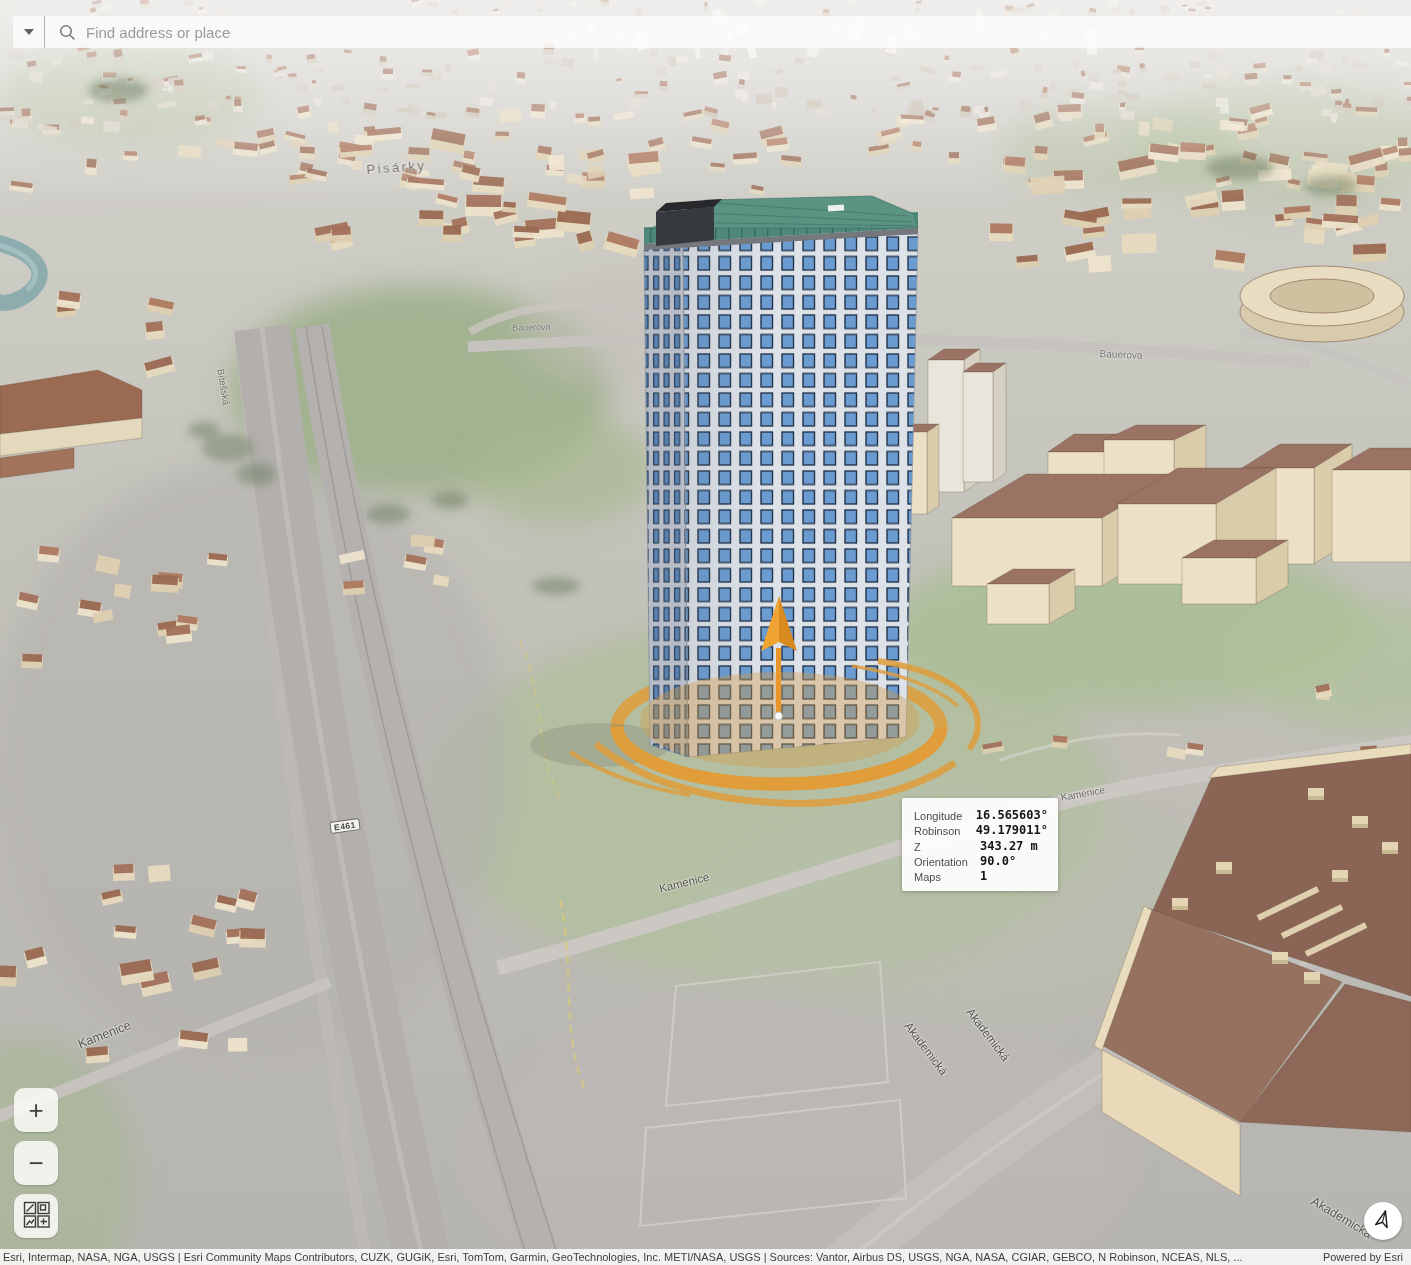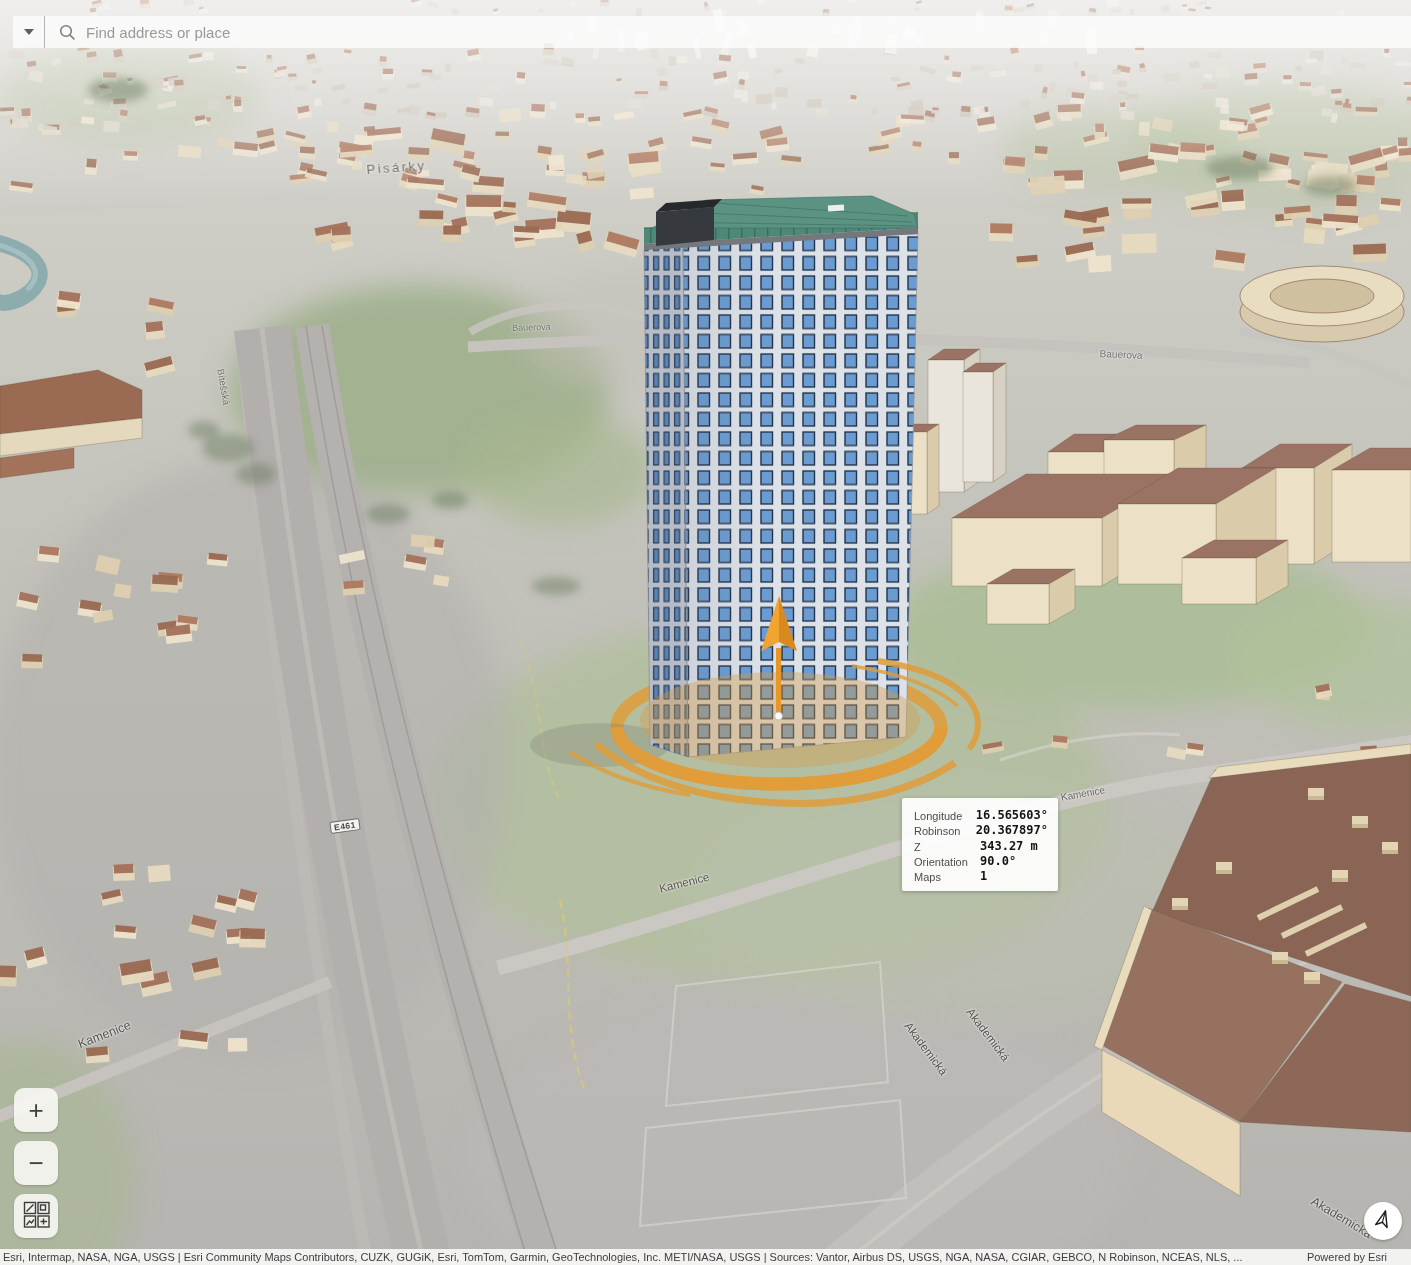--- a/index.html
+++ b/index.html
@@ -54,21 +54,21 @@
   #basemap{top:1194px;}
   .navbtn{position:absolute;left:1364px;top:1202px;width:38px;height:38px;border:none;
     border-radius:50%;background:#fff;box-shadow:0 1px 3px rgba(0,0,0,.3);cursor:pointer;
     display:flex;align-items:center;justify-content:center;z-index:20;}
 
   
   .attrib{position:absolute;left:0;bottom:0;width:1411px;height:16px;z-index:25;
     background:rgba(251,251,249,.88);display:flex;align-items:center;
     font-size:11px;color:#3d3d3d;}
   .attrib .src{flex:1;min-width:0;overflow:hidden;white-space:nowrap;padding-left:3px;}
-  .attrib .pwr{white-space:nowrap;padding:0 24px 0 14px;color:#3d3d3d;text-decoration:none;cursor:pointer;}
+  .attrib .pwr{white-space:nowrap;padding:0 8px 0 14px;color:#3d3d3d;text-decoration:none;cursor:pointer;}
 </style>
 </head>
 <body>
 
 <div id="app">
 
   <svg id="scene" width="1411" height="1265" viewBox="0 0 1411 1265">
     <defs>
       <linearGradient id="bgGrad" x1="0" y1="0" x2="0" y2="1">
         <stop offset="0" stop-color="#d9d6d1"></stop>
@@ -1907,21 +1907,21 @@
     <input type="text" value="" placeholder="Find address or place" style="">
   </div>
 
   <div class="tooltip">
     <div class="trow">
       <span class="tlabel">Longitude</span>
       <span class="tval">16.565603°</span>
       </div>
     <div class="trow">
       <span class="tlabel">Robinson</span>
-      <span class="tval">20.367897°</span>
+      <span class="tval">49.179011°</span>
       </div>
     <div class="trow">
       <span class="tlabel">Z</span>
       <span class="tval">343.27 m</span>
       </div>
     <div class="trow">
       <span class="tlabel">Orientation</span>
       <span class="tval">90.0°</span>
       </div>
     <div class="trow">

